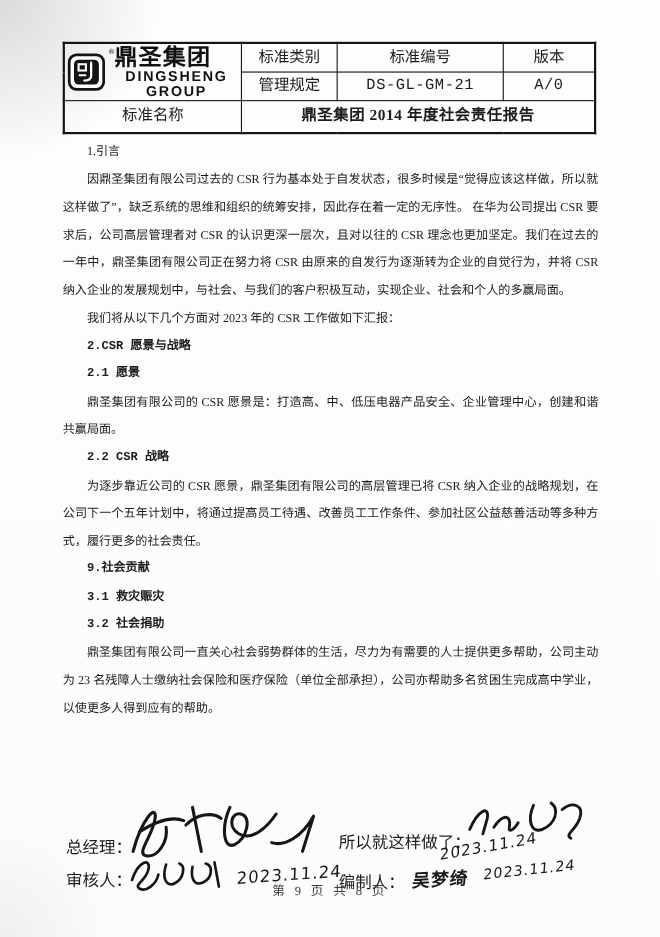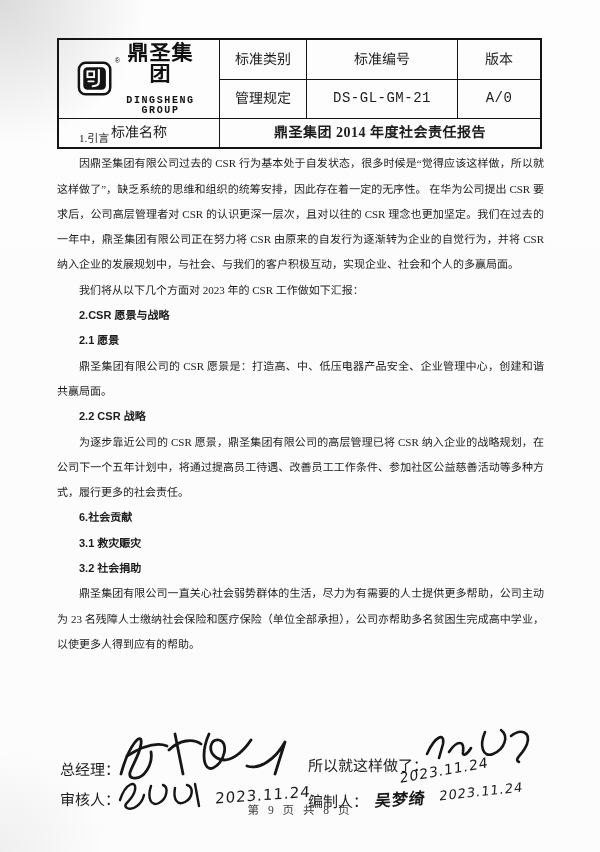--- a/index.html
+++ b/index.html
@@ -29,34 +29,34 @@
     height:23px;line-height:1.1;
   }
   td.col-cat{width:86px;}
   td.col-num{width:150px;}
   td.col-ver{width:82px;}
   td.logo-cell{width:160px;}
   tr.name-row td{height:28px;margin-left:33px;}
   td.doc-title{font-weight:700;letter-spacing:.5px;}
   td.mono-val{font-family:"Liberation Mono","DejaVu Sans Mono",monospace;font-size:13.5px;letter-spacing:.5px;}
 
-  .logo-wrap{display:flex;align-items:center;justify-content:center;gap:5px;padding:2px 18px;}
+  .logo-wrap{display:flex;align-items:center;justify-content:center;gap:5px;padding:2px 2px;}
   .emblem{position:relative;width:38px;height:38px;flex:0 0 auto;}
   .emblem .reg{position:absolute;top:-3px;right:-5px;font-size:7px;color:#141414;font-family:"Liberation Sans",sans-serif;}
   .logo-text{display:flex;flex-direction:column;align-items:flex-start;line-height:1;}
   .logo-cn{font-family:"Liberation Sans","DejaVu Sans",sans-serif;font-weight:900;font-size:21px;letter-spacing:1px;color:#111;}
-  .logo-en{font-family:Liberation Mono, monospace;font-weight:700;font-size:10px;letter-spacing:1.6px;color:#111;margin-top:12px;}
+  .logo-en{font-family:Liberation Sans, sans-serif;font-weight:700;font-size:13px;letter-spacing:1.6px;color:#111;margin-top:0;}
 
   
   .doc-body{
     position:absolute;left:57px;right:56px;top:126px;
     text-align:justify;
   }
   .doc-body p{margin:0;text-indent:2em;font-size:11px;line-height:25.3px;}
-  .doc-body p.heading-sans{font-family:Liberation Sans, sans-serif;font-weight:700;}
+  .doc-body p.heading-sans{font-family:Liberation Mono, monospace;font-weight:700;}
   .doc-body p.heading-plain{font-weight:400;}
 
   
   .sig-block{position:absolute;left:57px;top:724px;width:486px;height:84px;}
   .sig-label{position:absolute;font-size:15px;white-space:nowrap;}
   .sig-svg{position:absolute;}
   .hand{
     position:absolute;
     font-family:"DejaVu Sans",sans-serif;
     font-size:15px;color:#191919;letter-spacing:1px;white-space:nowrap;
@@ -112,21 +112,21 @@
 
   <div class="doc-body">
       <p class="heading-plain">1.引言</p>
       <p class="body">因鼎圣集团有限公司过去的 CSR 行为基本处于自发状态，很多时候是“觉得应该这样做，所以就这样做了”，缺乏系统的思维和组织的统筹安排，因此存在着一定的无序性。 在华为公司提出 CSR 要求后，公司高层管理者对 CSR 的认识更深一层次，且对以往的 CSR 理念也更加坚定。我们在过去的一年中，鼎圣集团有限公司正在努力将 CSR 由原来的自发行为逐渐转为企业的自觉行为，并将 CSR 纳入企业的发展规划中，与社会、与我们的客户积极互动，实现企业、社会和个人的多赢局面。</p>
       <p class="body">我们将从以下几个方面对 2023 年的 CSR 工作做如下汇报：</p>
       <p class="heading-sans">2.CSR 愿景与战略</p>
       <p class="heading-sans">2.1 愿景</p>
       <p class="body">鼎圣集团有限公司的 CSR 愿景是：打造高、中、低压电器产品安全、企业管理中心，创建和谐共赢局面。</p>
       <p class="heading-sans">2.2 CSR 战略</p>
       <p class="body">为逐步靠近公司的 CSR 愿景，鼎圣集团有限公司的高层管理已将 CSR 纳入企业的战略规划，在公司下一个五年计划中，将通过提高员工待遇、改善员工工作条件、参加社区公益慈善活动等多种方式，履行更多的社会责任。</p>
-      <p class="heading-sans">6.社会贡献</p>
+      <p class="heading-sans">9.社会贡献</p>
       <p class="heading-sans">3.1 救灾赈灾</p>
       <p class="heading-sans">3.2 社会捐助</p>
       <p class="body">鼎圣集团有限公司一直关心社会弱势群体的生活，尽力为有需要的人士提供更多帮助，公司主动为 23 名残障人士缴纳社会保险和医疗保险（单位全部承担），公司亦帮助多名贫困生完成高中学业，以使更多人得到应有的帮助。</p>
     </div>
 
   <div class="sig-block">
 
     <span class="sig-label" style="left:3px;top:34px;">总经理：</span>
     <svg class="sig-svg" style="left:56px;top:-2px;" width="180" height="62" viewBox="0 0 180 62">
       <g fill="none" stroke="#161616" stroke-width="2.8" stroke-linecap="round" stroke-linejoin="round">

